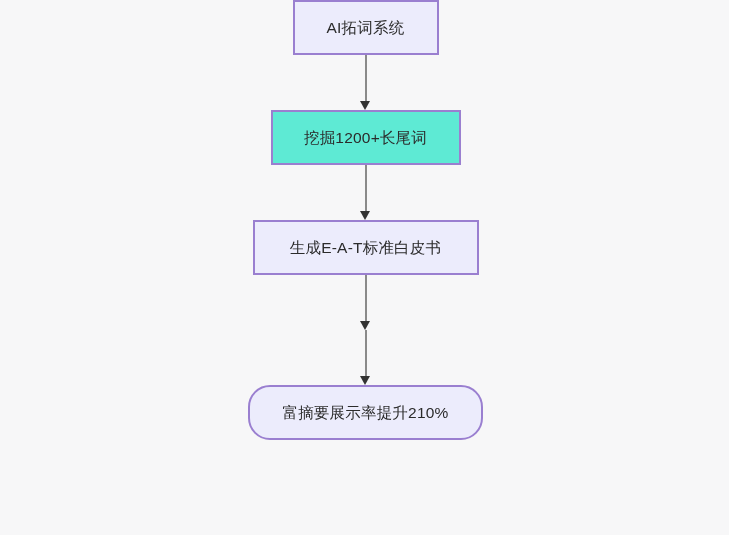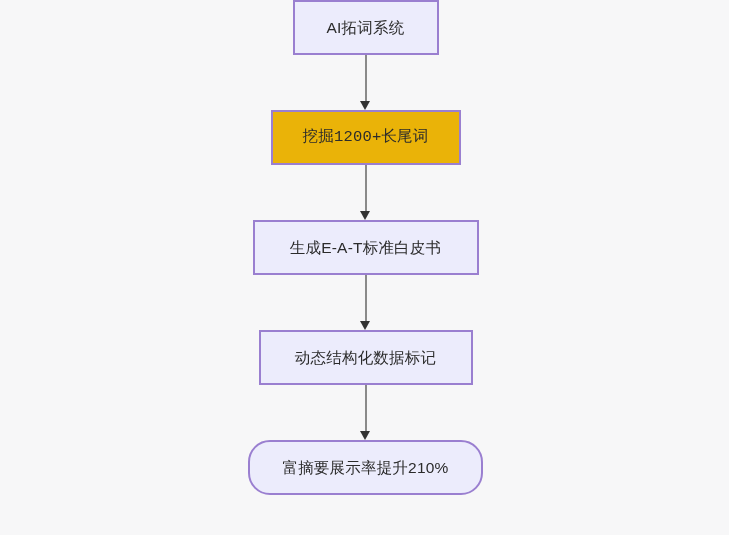--- a/index.html
+++ b/index.html
@@ -97,41 +97,38 @@
 
     <div class="node node-1" style="background: rgb(236, 236, 252); border-color: rgb(154, 127, 208);">
       <span class="node-label" style="color: rgb(43, 43, 43);">AI拓词系统</span>
     </div>
 
     <div class="connector">
       <span class="conn-line" style="background: rgb(138, 138, 138);"></span>
       <span class="conn-head" style="border-top-color: rgb(51, 51, 51);"></span>
     </div>
 
-    <div class="node node-2" style="background: #eab308; border-color: rgb(154, 127, 208); font-family: Liberation Mono, monospace;">
+    <div class="node node-2" style="background: #5eead4; border-color: rgb(154, 127, 208);">
       <span class="node-label" style="color: rgb(43, 43, 43);">挖掘1200+长尾词</span>
     </div>
 
     <div class="connector">
       <span class="conn-line" style="background: rgb(138, 138, 138);"></span>
       <span class="conn-head" style="border-top-color: rgb(51, 51, 51);"></span>
     </div>
 
     <div class="node node-3" style="background: rgb(236, 236, 252); border-color: rgb(154, 127, 208);">
       <span class="node-label" style="color: rgb(43, 43, 43);">生成E-A-T标准白皮书</span>
     </div>
 
     <div class="connector">
       <span class="conn-line" style="background: rgb(138, 138, 138);"></span>
       <span class="conn-head" style="border-top-color: rgb(51, 51, 51);"></span>
     </div>
 
-    <div class="node node-4" style="background: rgb(236, 236, 252); border-color: rgb(154, 127, 208);">
-      <span class="node-label" style="color: rgb(43, 43, 43);">动态结构化数据标记</span>
-    </div>
 
     <div class="connector">
       <span class="conn-line" style="background: rgb(138, 138, 138);"></span>
       <span class="conn-head" style="border-top-color: rgb(51, 51, 51);"></span>
     </div>
 
     <div class="node node-5" style="background: rgb(236, 236, 252); border-color: rgb(154, 127, 208);">
       <span class="node-label" style="color: rgb(43, 43, 43);">富摘要展示率提升210%</span>
     </div>
 

